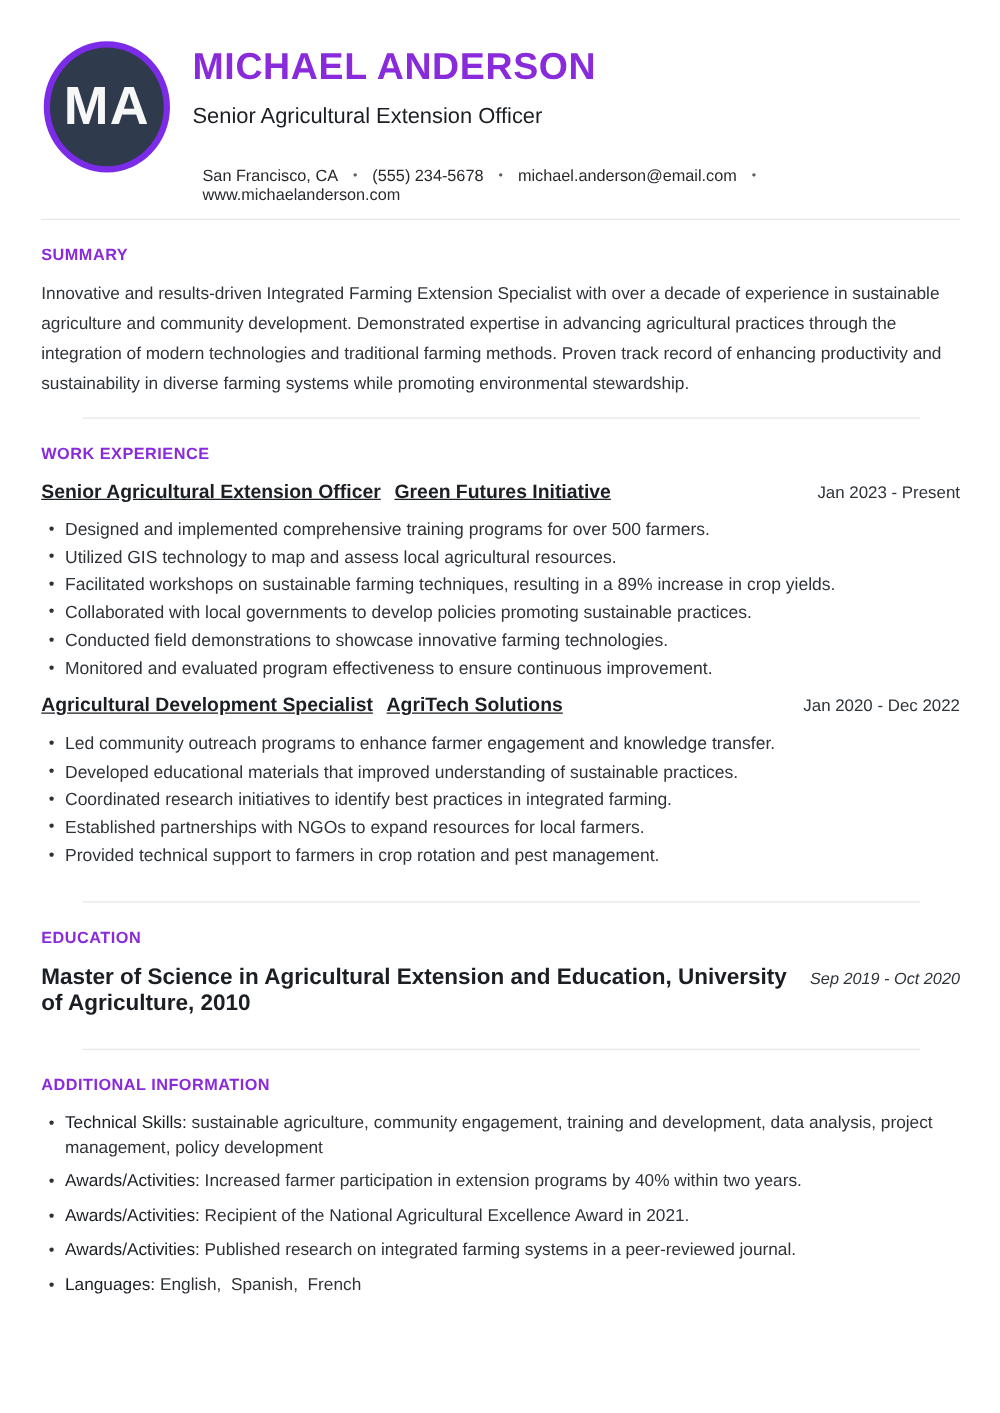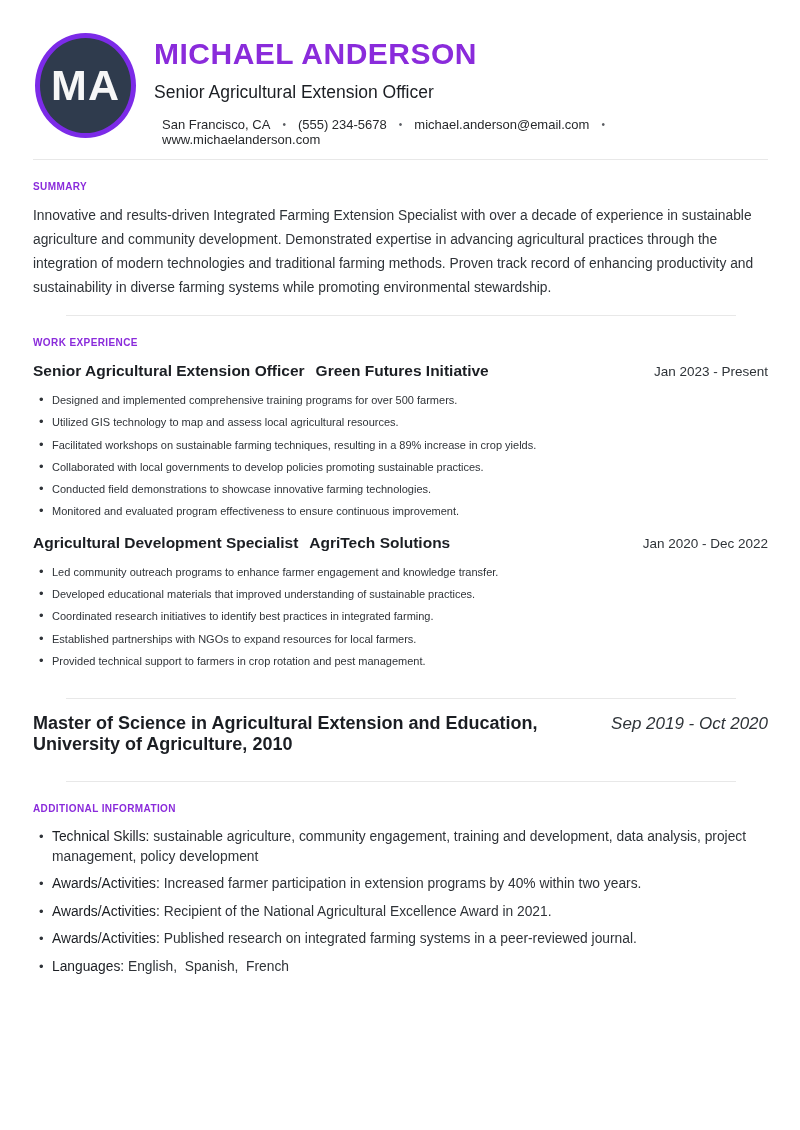--- a/index.html
+++ b/index.html
@@ -28,56 +28,56 @@
     display:flex;align-items:center;justify-content:center;
   }
   .avatar span{color:#F7F7F7;font-size:43px;font-weight:700;letter-spacing:1px;}
   .header-text{flex:1;min-width:0;padding-top:3px;}
   .name{
     color:var(--accent);font-size:30px;font-weight:800;letter-spacing:.5px;
     line-height:1.2;
   }
   .job-title{color:var(--ink);font-size:17.5px;margin-top:10px;line-height:1.2;}
   .contact-row{
-    margin-top:14px;padding-left:8px;font-size:13px;color:#27292C;
+    margin-top:30px;padding-left:8px;font-size:13px;color:#27292C;
     display:flex;align-items:center;flex-wrap:wrap;
   }
   .contact-sep{color:#5A5D62;font-size:10px;margin:0 12px;}
 
   .divider{border:none;border-top:1px solid var(--divider);margin:12px 32px 0 33px;}
   .divider.d2{margin-top:15px;}
   .divider.d3{margin-top:26px;}
   .divider.d4{margin-top:26px;}
 
   
   .main{padding:0 32px 40px 33px;}
   .section-heading{
-    color:var(--accent);font-size:10px;font-weight:700;letter-spacing:.4px;
+    color:var(--accent);font-size:13px;font-weight:700;letter-spacing:.4px;
     margin-top:21px;line-height:1.1;
   }
   .summary-text{margin-top:12px;font-size:13.8px;line-height:24px;color:var(--body);}
 
   .job-row{display:flex;justify-content:space-between;align-items:baseline;margin-top:14px;}
-  .job-titles{font-size:15.5px;font-weight:700;color:var(--ink);}
+  .job-titles{font-size:15.5px;font-weight:700;color:var(--ink);text-decoration:underline;}
   .job-company{margin-left:11px;}
   .job-dates{font-size:13.5px;color:#2E3338;white-space:nowrap;flex:0 0 auto;margin-left:12px;}
 
   ul.bullets{list-style:none;margin-top:9px;}
   ul.bullets li{
-    position:relative;padding-left:19px;font-size:11px;
+    position:relative;padding-left:19px;font-size:14px;
     line-height:22.3px;color:var(--body);
   }
   ul.bullets li::before{
     content:"•";position:absolute;left:6px;top:0;color:var(--body);font-size:13px;
   }
   .job-block + .job-block{margin-top:-3px;}
 
   .edu-row{display:flex;justify-content:space-between;align-items:baseline;margin-top:14px;}
   .edu-degree{font-size:18px;font-weight:700;color:var(--ink);}
-  .edu-dates{font-size:17px;font-style:italic;color:#2E3338;white-space:nowrap;flex:0 0 auto;}
+  .edu-dates{font-size:13px;font-style:italic;color:#2E3338;white-space:nowrap;flex:0 0 auto;}
 
   ul.extra{list-style:none;margin-top:13px;}
   ul.extra li{
     position:relative;padding-left:19px;font-size:13.8px;line-height:19.5px;
     color:var(--body);margin-bottom:8px;
   }
   ul.extra li::before{
     content:"•";position:absolute;left:6px;top:0;color:var(--body);font-size:13px;
   }
   ul.extra li.lang{margin-top:3px;}
@@ -152,20 +152,21 @@
           <li>Coordinated research initiatives to identify best practices in integrated farming.</li>
           <li>Established partnerships with NGOs to expand resources for local farmers.</li>
           <li>Provided technical support to farmers in crop rotation and pest management.</li>
         </ul>
       </div>
     </section>
 
     <hr class="divider d3">
 
     <section>
+      <h2 class="section-heading">EDUCATION</h2>
       <div class="edu-row">
         <div class="edu-degree">Master of Science in Agricultural Extension and Education, University of Agriculture, 2010</div>
         <div class="edu-dates">Sep 2019 - Oct 2020</div>
       </div>
     </section>
 
     <hr class="divider d4">
 
     <section>
       <h2 class="section-heading">ADDITIONAL INFORMATION</h2>

